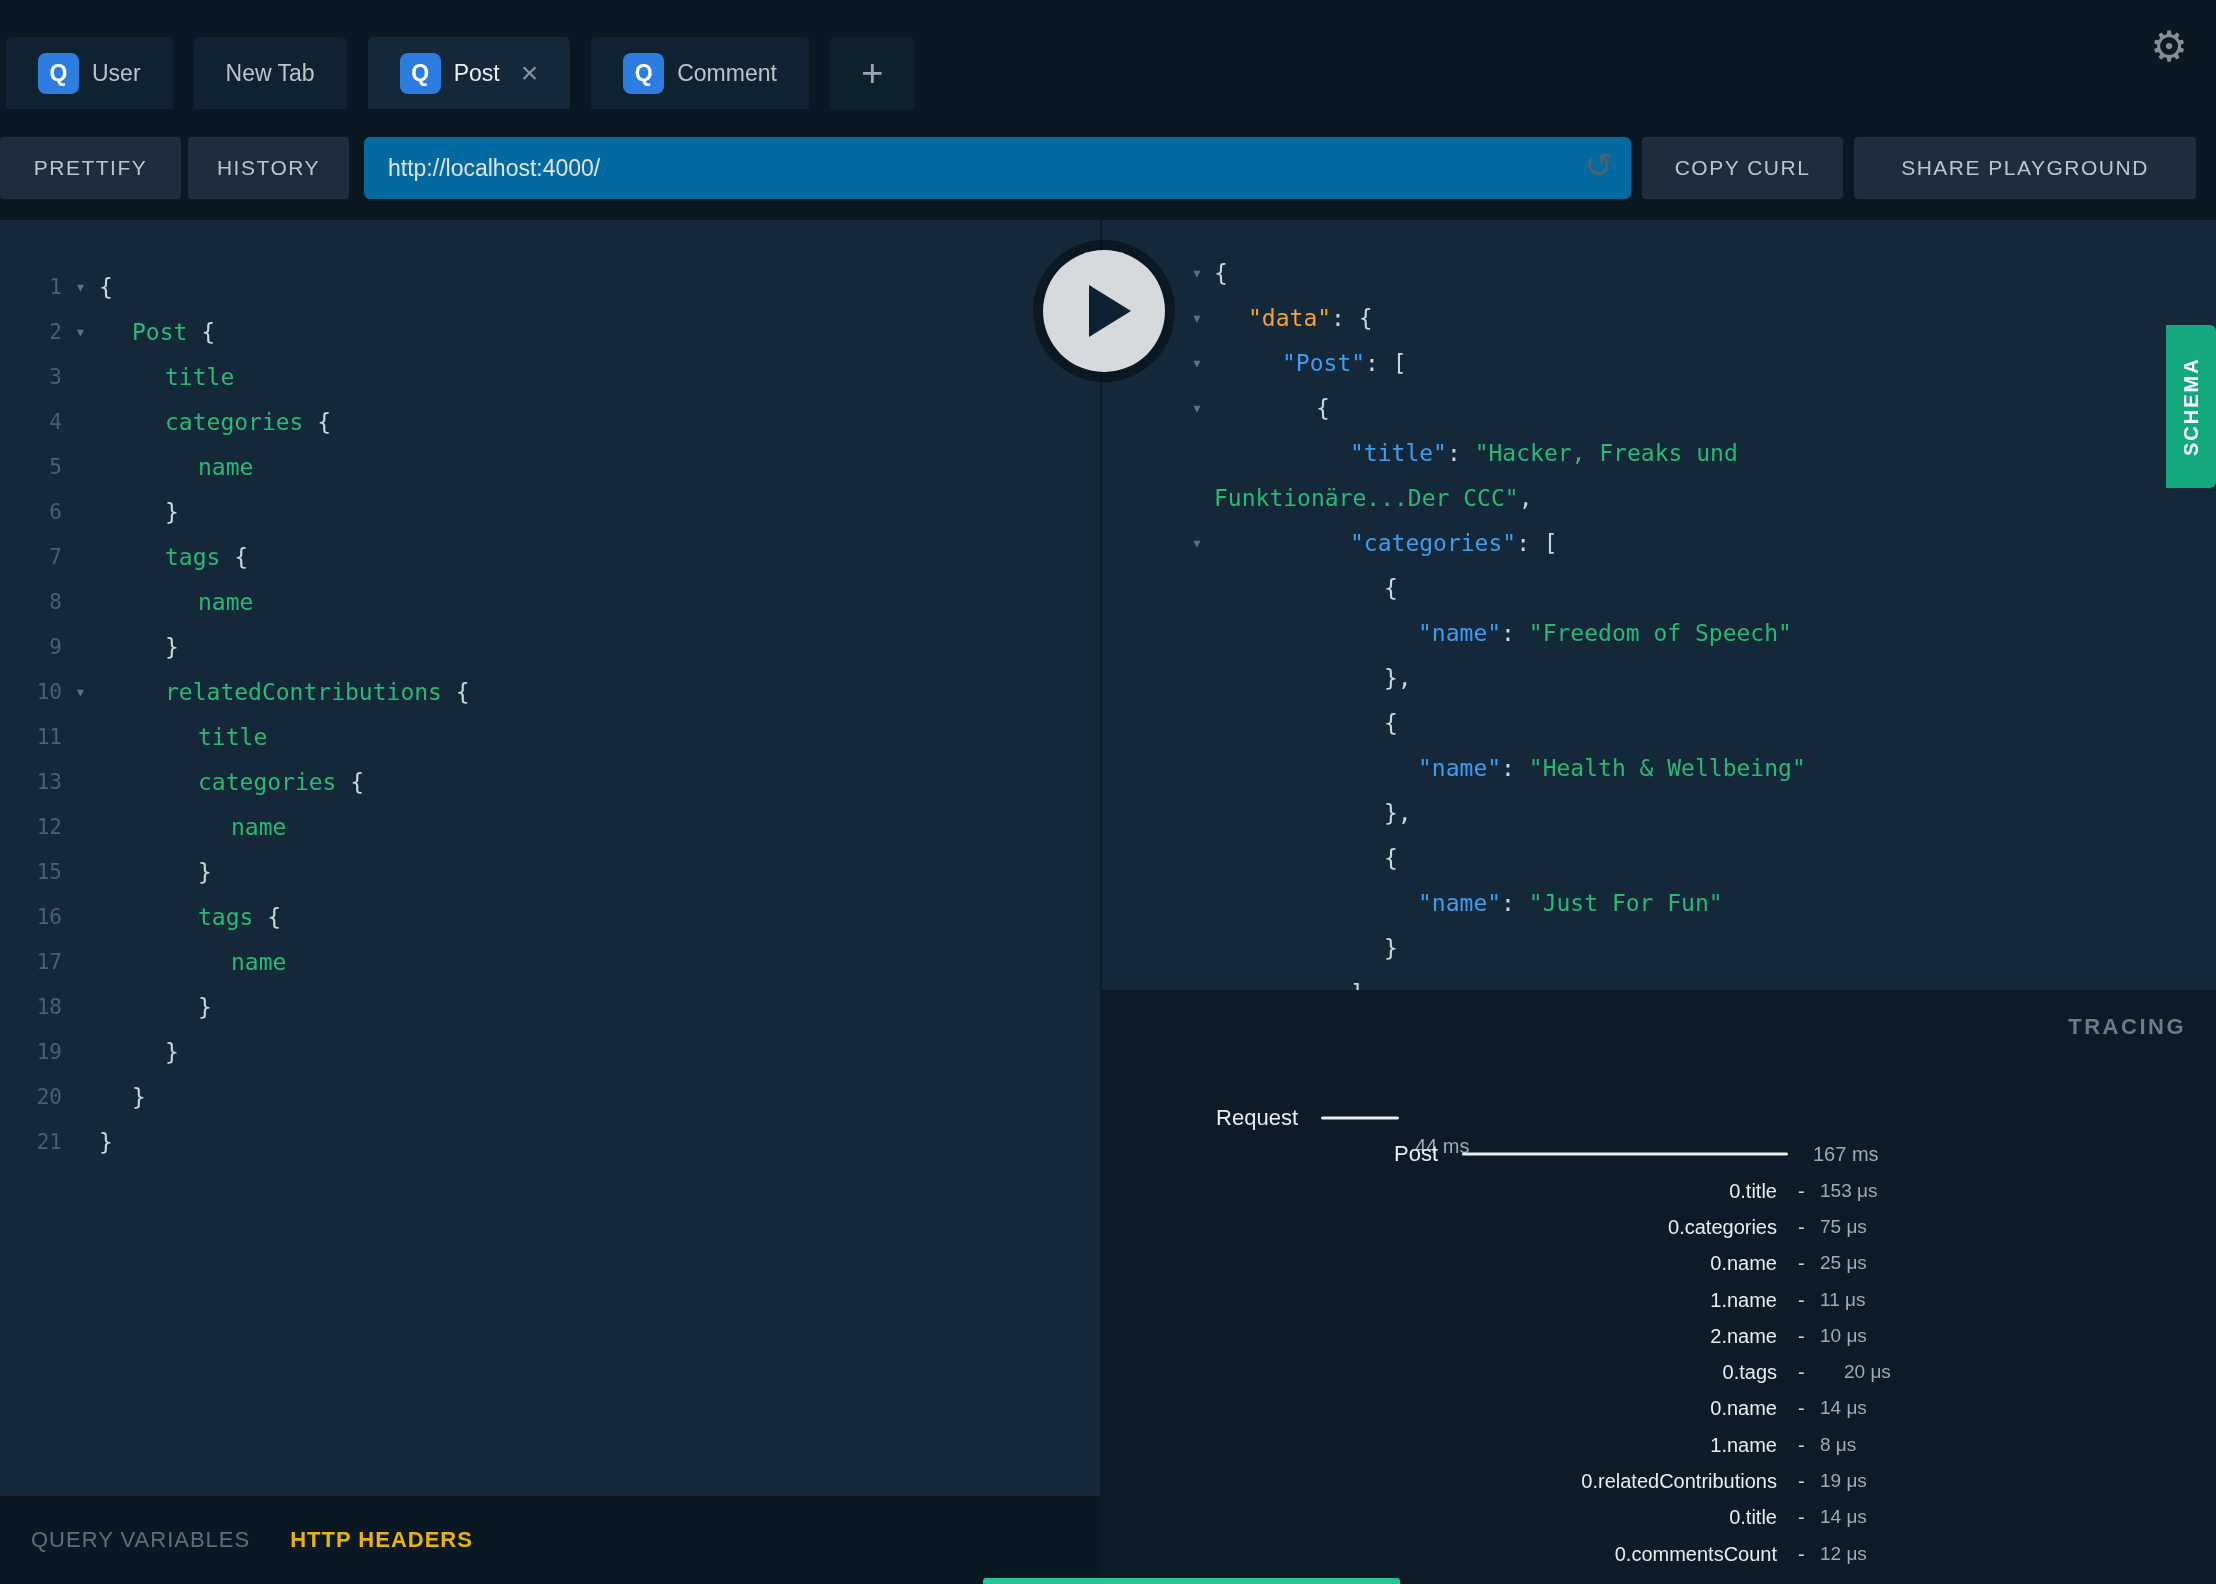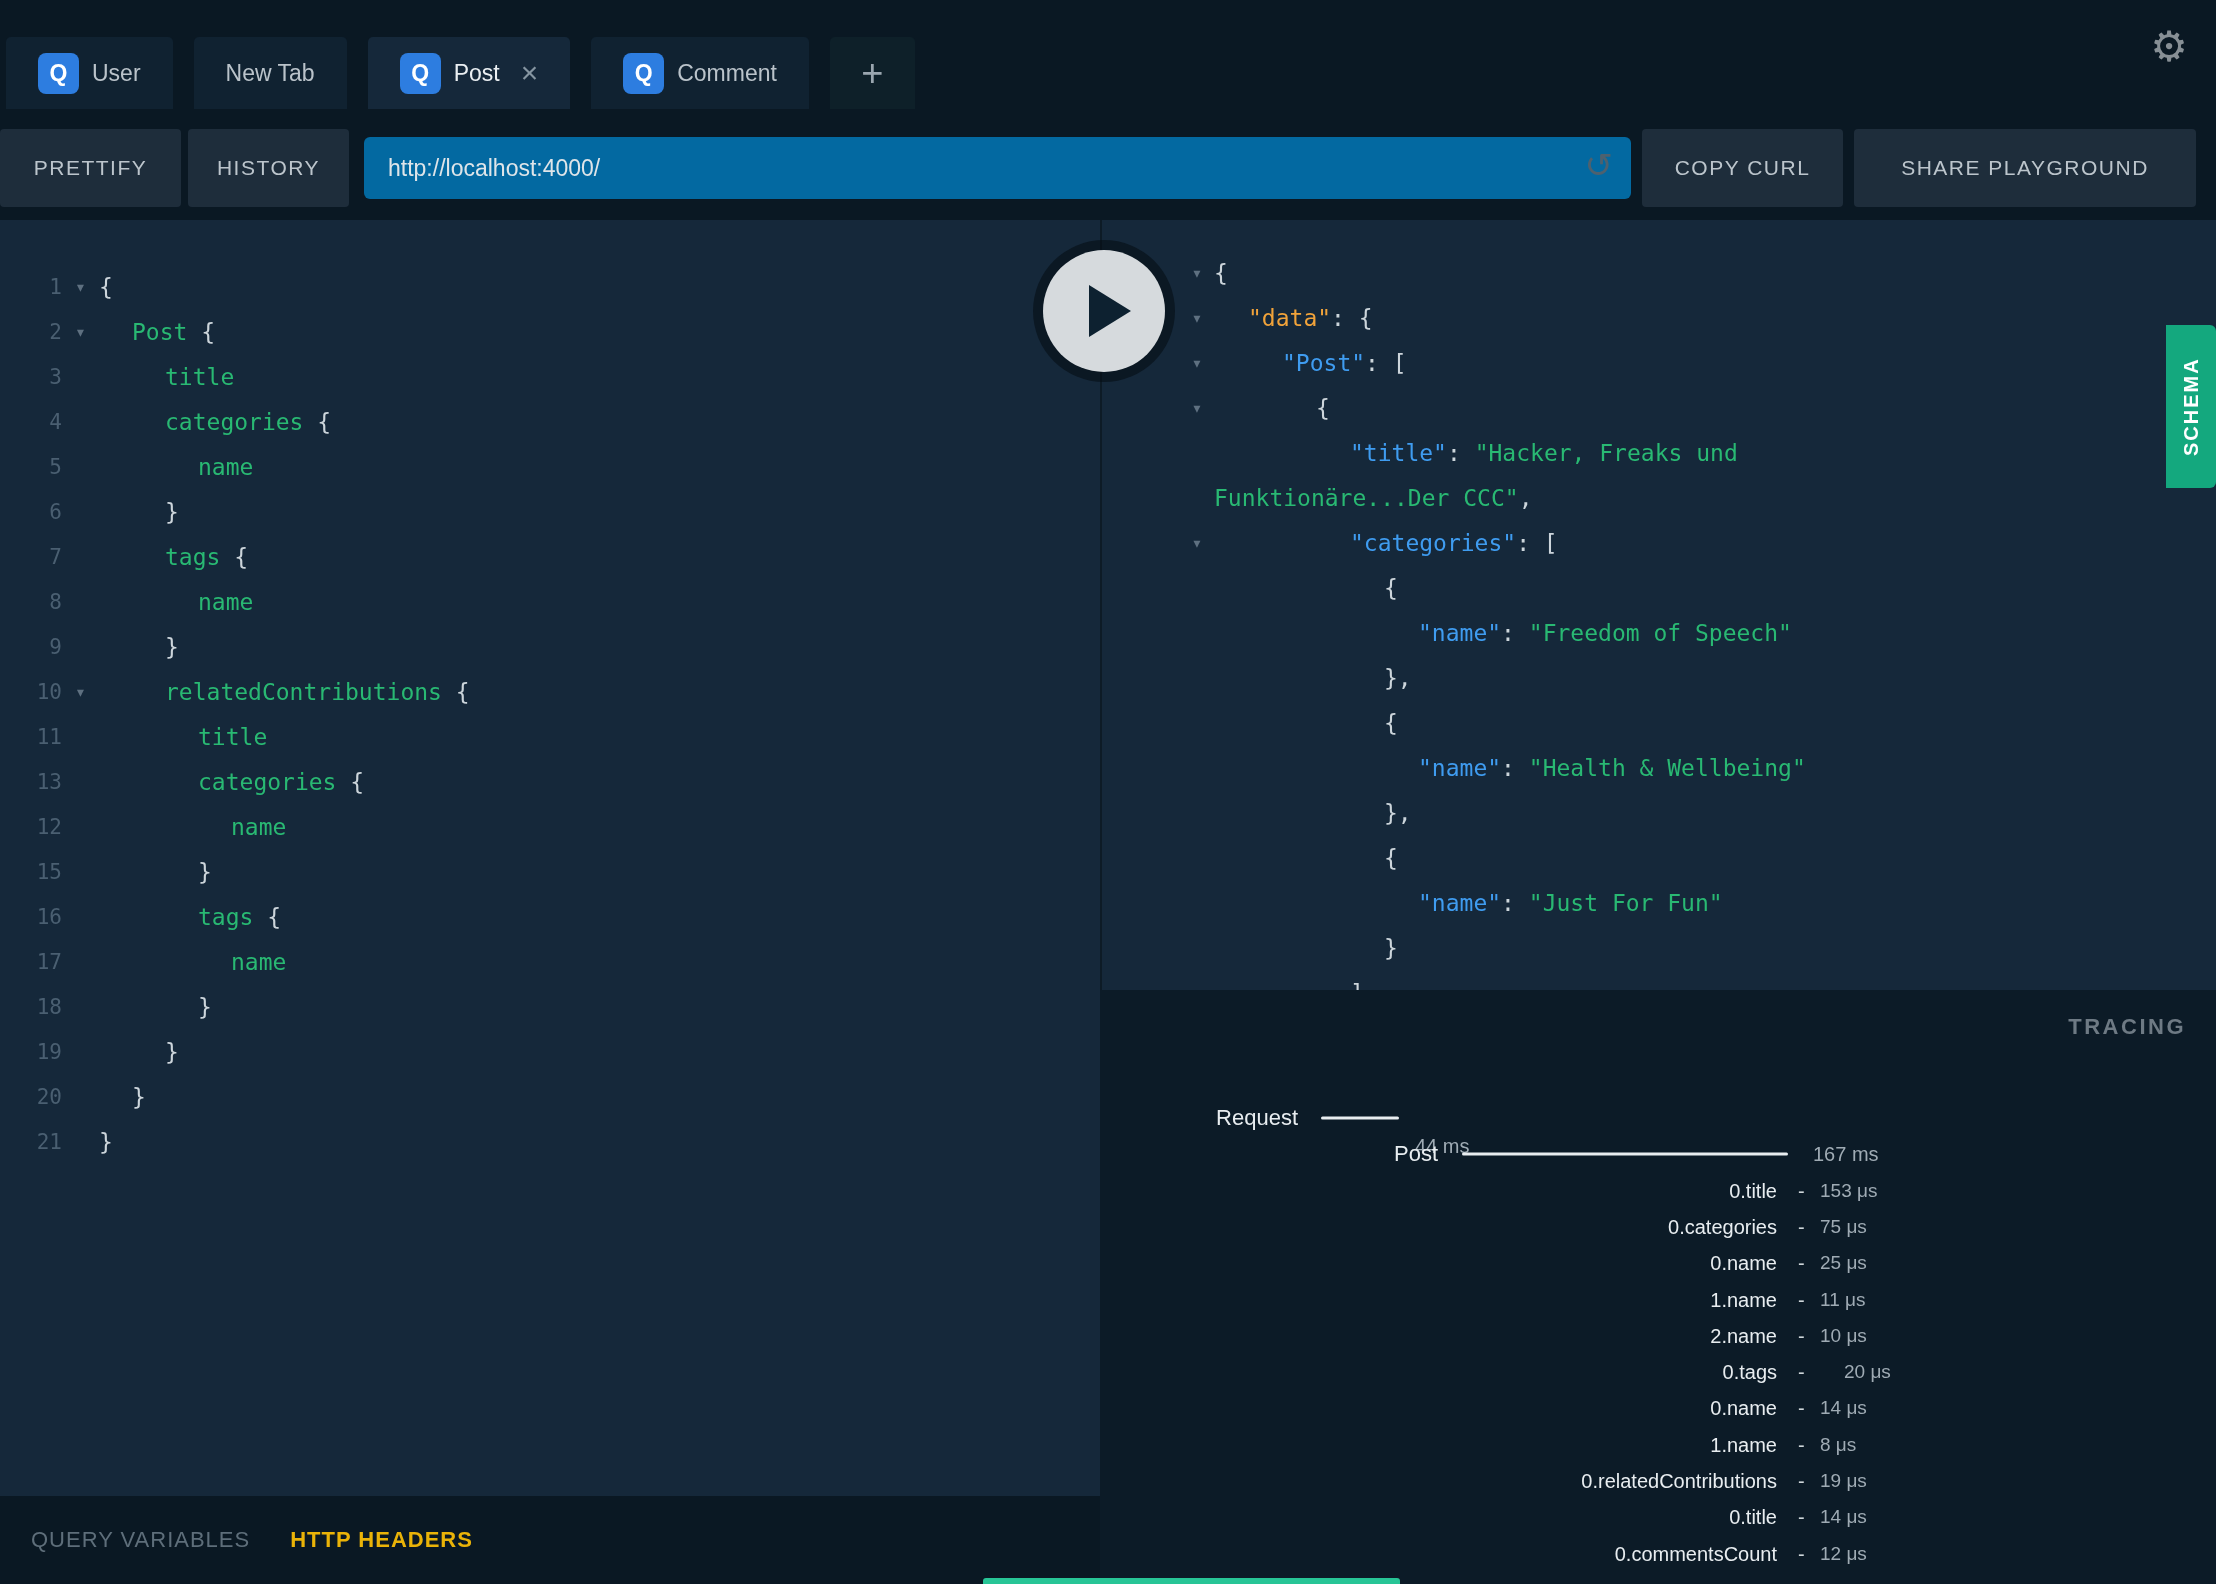--- a/index.html
+++ b/index.html
@@ -20,21 +20,21 @@
   .tab.active { background:#15283a; color:#eaeff2; }
   .qbadge { width:41px; height:41px; border-radius:8px; background:#2d7de0; color:#ffffff;
             font-weight:bold; font-size:23px; display:flex; align-items:center; justify-content:center; flex:none; }
   .tab-close { color:#8595a1; font-size:30px; margin-left:8px; line-height:1; }
   .add-tab { height:72px; width:85px; background:#0e2029; border:none; border-radius:5px 5px 0 0;
              color:#9aa6af; font-size:38px; display:flex; align-items:center; justify-content:center; cursor:pointer; }
   .settings { position:absolute; right:28px; top:26px; font-size:42px; color:#878f95; cursor:pointer; line-height:1; }
 
   
   .toolbar { height:62px; margin-top:28px; display:flex; align-items:center; }
-  .tbtn { height:78px; background:#1e2d3b; border:none; border-radius:4px; color:#bcc5cc;
+  .tbtn { height:62px; background:#1e2d3b; border:none; border-radius:4px; color:#bcc5cc;
           font-family:"Liberation Sans", sans-serif; font-size:21px; letter-spacing:1.5px;
           display:flex; align-items:center; justify-content:center; cursor:pointer; flex:none; }
   .btn-prettify { width:181px; }
   .btn-history  { width:161px; margin-left:7px; }
   .url-wrap { width:1267px; margin-left:15px; position:relative; flex:none; }
   .url-input { width:100%; height:62px; background:#0369a1; border:none; border-radius:6px;
                color:#dfe5e9; font-size:23px; padding:0 64px 0 24px; font-family:"Liberation Sans", sans-serif; }
   .reload { position:absolute; right:18px; top:11px; font-size:34px; color:#4d616f; cursor:pointer; line-height:1; }
   .btn-copy  { width:201px; margin-left:11px; }
   .btn-share { width:342px; margin-left:11px; }

